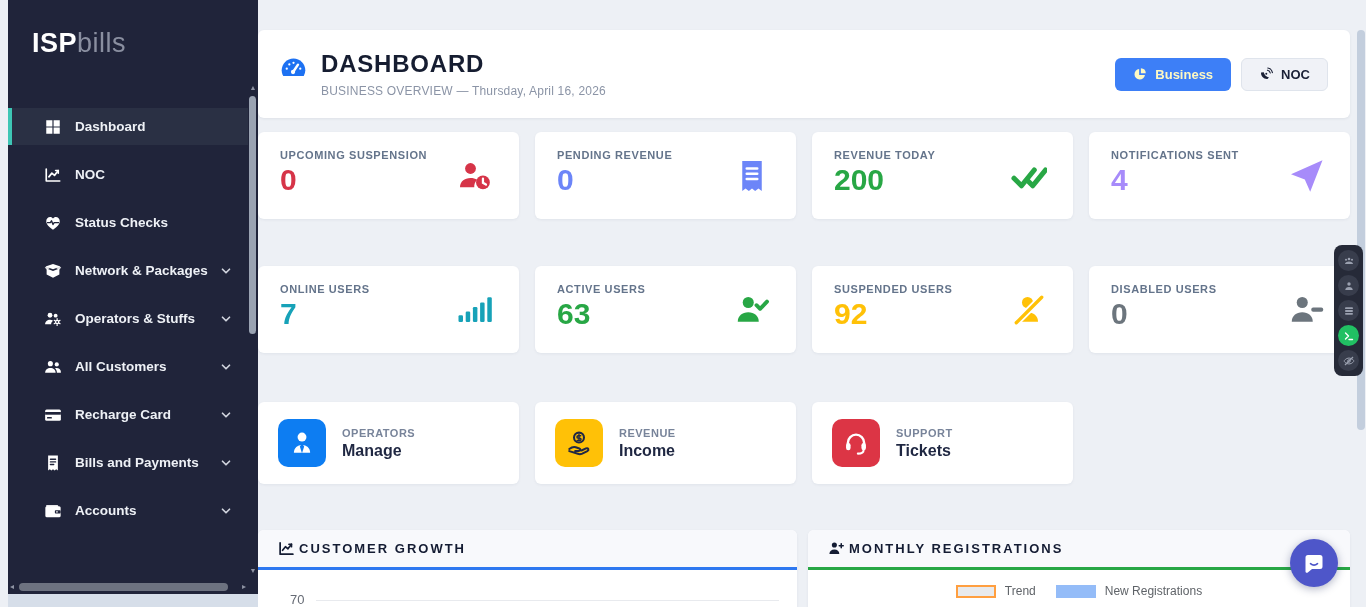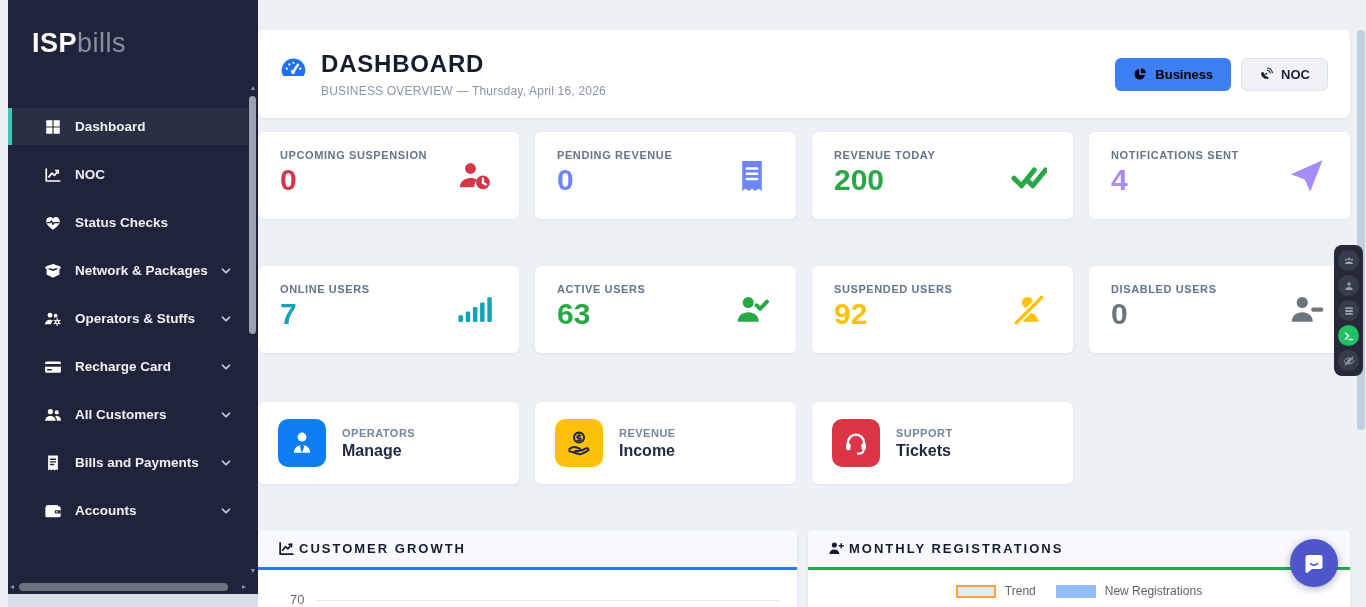--- a/index.html
+++ b/index.html
@@ -51,21 +51,21 @@
     background:#fff; border-radius:6px; height:88px;
     box-shadow:0 1px 3px rgba(25,39,60,.07);
     display:flex; align-items:center; padding:0 22px;
   }
   .hdr-ic { width:27px; height:27px; color:#1d71f2; margin-right:14px; margin-top:-14px; }
   .hdr-title { font-size:24px; font-weight:800; color:#161d31; letter-spacing:.8px; }
   .hdr-sub { font-size:12px; color:#8b94a6; margin-top:6px; letter-spacing:.2px; }
   .hdr-btns { margin-left:auto; display:flex; gap:10px; }
   .btn { display:flex; align-items:center; gap:8px; height:33px; padding:0 17px;
          border-radius:6px; font-size:13px; font-weight:700; cursor:pointer; border:1px solid transparent; }
-  .btn-primary { background:#3d7ff7; color:#000000; }
+  .btn-primary { background:#3d7ff7; color:#fef9c3; }
   .btn-light { background:#f0f2f7; color:#1a2036; border-color:#dfe4ec; }
   .btn-ic { width:14px; height:14px; }
 
   .grid4 { display:grid; grid-template-columns:repeat(4,1fr); gap:16px; }
   .row1 { margin-top:14px; }
   .row2 { margin-top:47px; }
   .row3 { margin-top:49px; }
 
   .stat-card {
     background:#fff; border-radius:6px; height:87px; position:relative;
@@ -182,37 +182,37 @@
           <circle cx="17.5" cy="16" r="1.2" fill="#20243a"></circle>
           <path stroke="currentColor" stroke-width="1.6" stroke-linecap="round" d="M17.5 11.5v1.2M17.5 19.3v1.2M13.6 13.7l1 .6M20.4 17.7l1 .6M13.6 18.3l1-.6M20.4 14.3l1-.6"></path>
         </svg>
       <span>Operators &amp; Stuffs</span>
       <svg class="nav-chev" viewBox="0 0 24 24" fill="none" stroke="currentColor" stroke-width="3.4" stroke-linecap="round" stroke-linejoin="round">
           <path d="M5 8.5l7 7 7-7"></path>
         </svg>
     </div>
     <div class="nav-item">
       <svg class="nav-ic" viewBox="0 0 24 24" fill="currentColor">
-          <rect x="1.5" y="4.5" width="21" height="15" rx="2"></rect>
-          <rect x="1.5" y="8" width="21" height="3.6" fill="#20243a"></rect>
-          <rect x="4" y="14.8" width="6.5" height="2" rx=".6" fill="#20243a"></rect>
-        </svg>
-      <span>Recharge Card</span>
-      <svg class="nav-chev" viewBox="0 0 24 24" fill="none" stroke="currentColor" stroke-width="3.4" stroke-linecap="round" stroke-linejoin="round">
-          <path d="M5 8.5l7 7 7-7"></path>
-        </svg>
-    </div>
-    <div class="nav-item">
-      <svg class="nav-ic" viewBox="0 0 24 24" fill="currentColor">
           <circle cx="8.5" cy="7.5" r="3.4"></circle>
           <path d="M1.5 19.5c0-3.8 3.1-6.2 7-6.2s7 2.4 7 6.2z"></path>
           <circle cx="17" cy="8.5" r="2.8"></circle>
           <path d="M17.2 19.5c0-2.5-.9-4.6-2.5-6 .7-.2 1.4-.3 2.1-.3 3.1 0 5.7 2 5.7 5.1v1.2z"></path>
         </svg>
       <span>All Customers</span>
+      <svg class="nav-chev" viewBox="0 0 24 24" fill="none" stroke="currentColor" stroke-width="3.4" stroke-linecap="round" stroke-linejoin="round">
+          <path d="M5 8.5l7 7 7-7"></path>
+        </svg>
+    </div>
+    <div class="nav-item">
+      <svg class="nav-ic" viewBox="0 0 24 24" fill="currentColor">
+          <rect x="1.5" y="4.5" width="21" height="15" rx="2"></rect>
+          <rect x="1.5" y="8" width="21" height="3.6" fill="#20243a"></rect>
+          <rect x="4" y="14.8" width="6.5" height="2" rx=".6" fill="#20243a"></rect>
+        </svg>
+      <span>Recharge Card</span>
       <svg class="nav-chev" viewBox="0 0 24 24" fill="none" stroke="currentColor" stroke-width="3.4" stroke-linecap="round" stroke-linejoin="round">
           <path d="M5 8.5l7 7 7-7"></path>
         </svg>
     </div>
     <div class="nav-item">
       <svg class="nav-ic" viewBox="0 0 24 24" fill="currentColor">
           <path d="M5.5 2h13v20l-2.2-1.6-2.2 1.6-2.1-1.6L9.9 22l-2.2-1.6L5.5 22z"></path>
           <path stroke="#20243a" stroke-width="1.7" stroke-linecap="round" d="M8.5 7h7M8.5 10.5h7M8.5 14h4.5"></path>
         </svg>
       <span>Bills and Payments</span>

